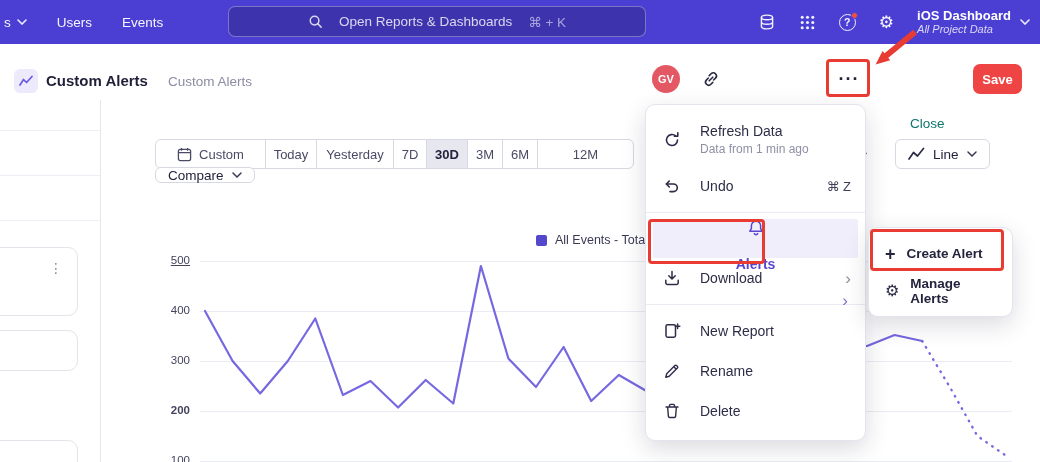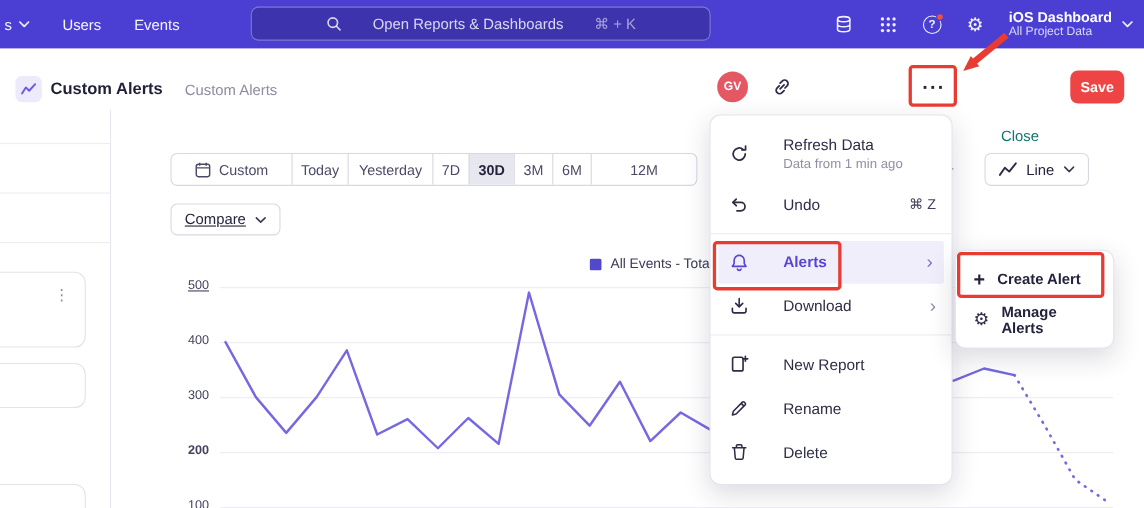--- a/index.html
+++ b/index.html
@@ -9,30 +9,30 @@
     font-family:"Liberation Sans","DejaVu Sans",sans-serif;
     color:#23233e; font-size:13.5px;
   }
 
   
   .topnav { position:absolute; left:0; top:0; width:1040px; height:44px; background:#4b3fd3; }
   .nav-left { position:absolute; left:4px; top:0; height:44px; display:flex; align-items:center; gap:30px; color:rgba(255,255,255,.95); }
   .nav-item { display:flex; align-items:center; gap:6px; cursor:pointer; white-space:nowrap; }
   .searchbar { position:absolute; left:228px; top:6px; width:418px; height:31px; border-radius:7px;
     background:rgba(0,0,0,.18); border:1px solid rgba(255,255,255,.32);
-    display:flex; align-items:center; justify-content:center; gap:28px; color:rgba(255,255,255,.8); }
+    display:flex; align-items:center; justify-content:center; gap:16px; color:rgba(255,255,255,.8); }
   .search-kbd { color:rgba(255,255,255,.55); }
   .nav-right { position:absolute; right:10px; top:0; height:44px; display:flex; align-items:center; gap:23px; color:#fff; }
   .help-badge { position:relative; width:17px; height:17px; border:1.6px solid rgba(255,255,255,.92); border-radius:50%;
     display:flex; align-items:center; justify-content:center; font-size:10.5px; font-weight:700; color:rgba(255,255,255,.95); }
   .help-dot { position:absolute; right:-3px; top:-3px; width:7px; height:7px; border-radius:50%; background:#f4503c; border:1.5px solid #4b3fd3; }
   .gear-glyph { font-size:17px; line-height:1; color:rgba(255,255,255,.95); }
   .project { display:flex; align-items:center; gap:9px; cursor:pointer; }
   .pname { font-size:13px; font-weight:700; line-height:15px; }
-  .pscope { font-size:11px; color:rgba(255,255,255,.78); line-height:13px; }
+  .pscope { font-size:11px; color:rgba(255,255,255,.78); line-height:13px;font-style:italic; }
 
   
   .report-icon { position:absolute; left:14px; top:69px; width:24px; height:24px; border-radius:6px; background:#edeafc;
     display:flex; align-items:center; justify-content:center; }
   .title { position:absolute; left:46px; top:72px; font-size:15px; font-weight:700; color:#1f1f38; }
   .crumb { position:absolute; left:168px; top:74px; font-size:13.5px; color:#8c8ca2; }
   .avatar { position:absolute; left:652px; top:65px; width:28px; height:28px; border-radius:50%; background:#e45864;
     color:#fff; font-size:11px; font-weight:700; display:flex; align-items:center; justify-content:center; }
   .link-btn { position:absolute; left:702px; top:70px; cursor:pointer; }
   .hbtn { position:absolute; font-size:13.5px; color:#0f766e; cursor:pointer;margin-top:44px; }
@@ -59,27 +59,27 @@
 
   
   .legend { position:absolute; left:536px; top:233px; display:flex; align-items:center; gap:8px; font-size:12.5px; color:#3a3a55; z-index:1; }
   .yl { position:absolute; left:158px; width:32px; text-align:right; font-size:11.5px; color:#43435e; z-index:1; }
   .grid { position:absolute; left:200px; width:812px; height:1px; background:#ebebf3; }
   .chart-svg { position:absolute; left:200px; top:250px; z-index:1; }
 
   
   .menu { position:absolute; left:645px; top:104px; width:221px; background:#fff; border:1px solid #e4e4ee; border-radius:10px;
     box-shadow:0 8px 24px rgba(30,30,60,.16); padding:9px 0 9px 0; z-index:10; }
-  .mi { display:flex; align-items:center; gap:31px; height:40px; padding:0 14px 0 17px; font-size:14px; color:#2d2d47; cursor:pointer; }
+  .mi { display:flex; align-items:center; gap:19px; height:40px; padding:0 14px 0 17px; font-size:14px; color:#2d2d47; cursor:pointer; }
   .mi.two { height:52px; }
   .mlabel { line-height:17px; }
   .msub { font-size:12px; color:#8f8fa6; line-height:15px; margin-top:2px; }
   .mright { margin-left:auto; font-size:13px; color:#3f3f5a; }
   .chev-r { font-size:17px; color:#8f8fa8; line-height:1; }
-  .mi.hl { margin:0 7px; padding:0 10px; border-radius:2px; background:#f1eefc; height:39px; }
+  .mi.hl { margin:0 7px; padding:0 10px; border-radius:2px; background:#f1eefc; height:39px;flex-direction:column; }
   .mi.hl .mlabel { color:#5747d0; font-weight:600; }
   .mi.hl .chev-r { color:#7d74cf; }
   .mdiv { height:1px; background:#ececf4; margin:6px 0; }
   .micon { width:18px; display:flex; align-items:center; justify-content:center; flex:none; }
 
   
   .submenu { position:absolute; left:868px; top:227px; width:145px; background:#fff; border:1px solid #e4e4ee; border-radius:10px;
     box-shadow:0 8px 24px rgba(30,30,60,.16); padding:7px 0; z-index:11; }
   .smi { display:flex; align-items:center; gap:11px; height:37px; padding:0 16px; font-size:13.5px; font-weight:600; color:#23233d; cursor:pointer; }
   .plus-glyph { font-size:18px; font-weight:600; line-height:1; }
@@ -217,21 +217,21 @@
 <div class="obtn" style="left:895px; top:139px;">
   <svg width="17" height="14" viewBox="0 0 17 14">
       <polyline points="1,12 5.5,5.5 9.5,9 15.5,1.5" fill="none" stroke="#2b2b45" stroke-width="1.7" stroke-linecap="round" stroke-linejoin="round"></polyline>
     </svg>
   <span>Line</span>
   <svg width="10" height="6" viewBox="0 0 10 6">
       <polyline points="1,1 5,5 9,1" fill="none" stroke="#3a3a55" stroke-width="1.5" stroke-linecap="round"></polyline>
     </svg>
 </div>
 
-<div class="obtn" style="left:155px; top:185px; height:29px;text-decoration:underline;">
+<div class="obtn" style="left:155px; top:167px; height:16px;">
   <span>Compare</span>
   <svg width="10" height="6" viewBox="0 0 10 6">
       <polyline points="1,1 5,5 9,1" fill="none" stroke="#3a3a55" stroke-width="1.5" stroke-linecap="round"></polyline>
     </svg>
 </div>
 
 <div class="legend">
   <svg width="11" height="11" viewBox="0 0 11 11">
       <rect x="0" y="0" width="11" height="11" rx="2" fill="#5348cc"></rect>
     </svg>

